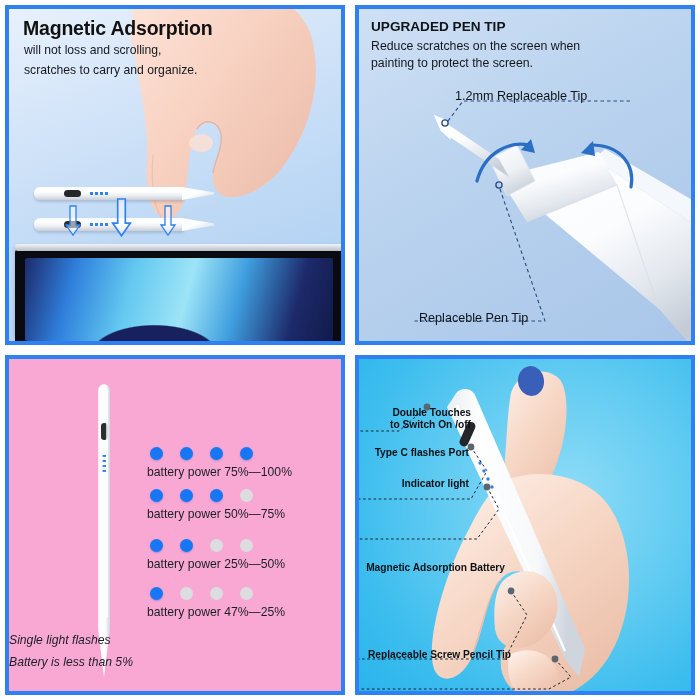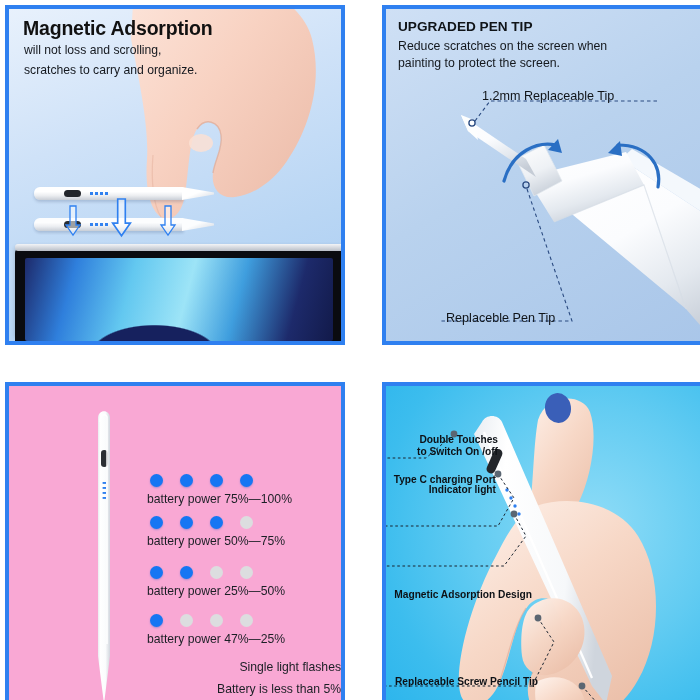--- a/index.html
+++ b/index.html
@@ -9,21 +9,20 @@
     font-family: "Liberation Sans", sans-serif;
     overflow: hidden;
   }
   #infographic {
     position: relative;
     width: 700px; height: 700px;
     background: #ffffff;
     display: grid;
     grid-template-columns: 350px 350px;
     grid-template-rows: 350px 350px;
-    gap: 27px;
   }
   .panel {
     position: relative;
     margin: 5px;
     border: 4px solid #2f80f0;
     overflow: hidden;
   }
 
   
   .p1 { background: linear-gradient(160deg,#e8f1fc 0%, #cfe2f8 35%, #b9d6f4 70%, #a9ccf2 100%); }
@@ -87,21 +86,21 @@
 
   
   .p3 { background: #f9a8d4; }
   .p3 .bigpen { position: absolute; left: 82px; top: 18px; width: 26px; height: 300px; }
   .bat-block { position: absolute; }
   .dots { display: flex; gap: 17px; margin-bottom: 5px; padding-left: 3px; }
   .dot { width: 13px; height: 13px; border-radius: 50%; }
   .dot.on { background:#1676f3; box-shadow: 0 1px 2px rgba(20,90,200,.35); }
   .dot.off { background:#dcdddf; }
   .bat-label { font-size: 12.2px; color:#1b1f25; }
-  .p3 .foot { position: absolute; width: 100%; text-align:right; font-size: 12.2px; color:#1b1f25; }
+  .p3 .foot { position: absolute; width: 100%; text-align:left; font-size: 12.2px; color:#1b1f25;font-style:italic; }
 
   
   .p4 { background: radial-gradient(circle at 62% 42%, #8fdcf7 0%, #63ccf2 42%, #3cbdee 75%, #2bb4ec 100%); }
   .p4 .lbl { position: absolute; font-size: 10.2px; font-weight: bold; color:#0d1116; line-height: 1.18; }
   .p4 .lbl.r { text-align: right; }
 
   svg { display:block; overflow: visible; }
 </style>
 </head>
 <body>
@@ -349,19 +348,19 @@
         <circle cx="128" cy="128" r="3.4"></circle>
         <circle cx="152" cy="232" r="3.4"></circle>
         <circle cx="196" cy="300" r="3.4"></circle>
       </g>
     </svg>
 
     <div class="lbl r" style="left:12px; top:48px; width:100px;">
       <span>Double Touches</span><br>
       <span>to Switch On /off</span>
     </div>
-    <div class="lbl r" style="left:0px; top:88px; width:110px;">Type C charging Port</div>
-    <div class="lbl r" style="left:8px; top:98px; width:102px;">Indicator light</div>
-    <div class="lbl r" style="left:0px; top:203px; width:146px;">Magnetic Adsorption Design</div>
+    <div class="lbl r" style="left:0px; top:88px; width:110px;">Type C flashes Port</div>
+    <div class="lbl r" style="left:8px; top:119px; width:102px;">Indicator light</div>
+    <div class="lbl r" style="left:0px; top:203px; width:146px;">Magnetic Adsorption Battery</div>
     <div class="lbl r" style="left:0px; top:290px; width:152px;">Replaceable Screw Pencil Tip</div>
   </div>
 
 </div>
 
 </body></html>

